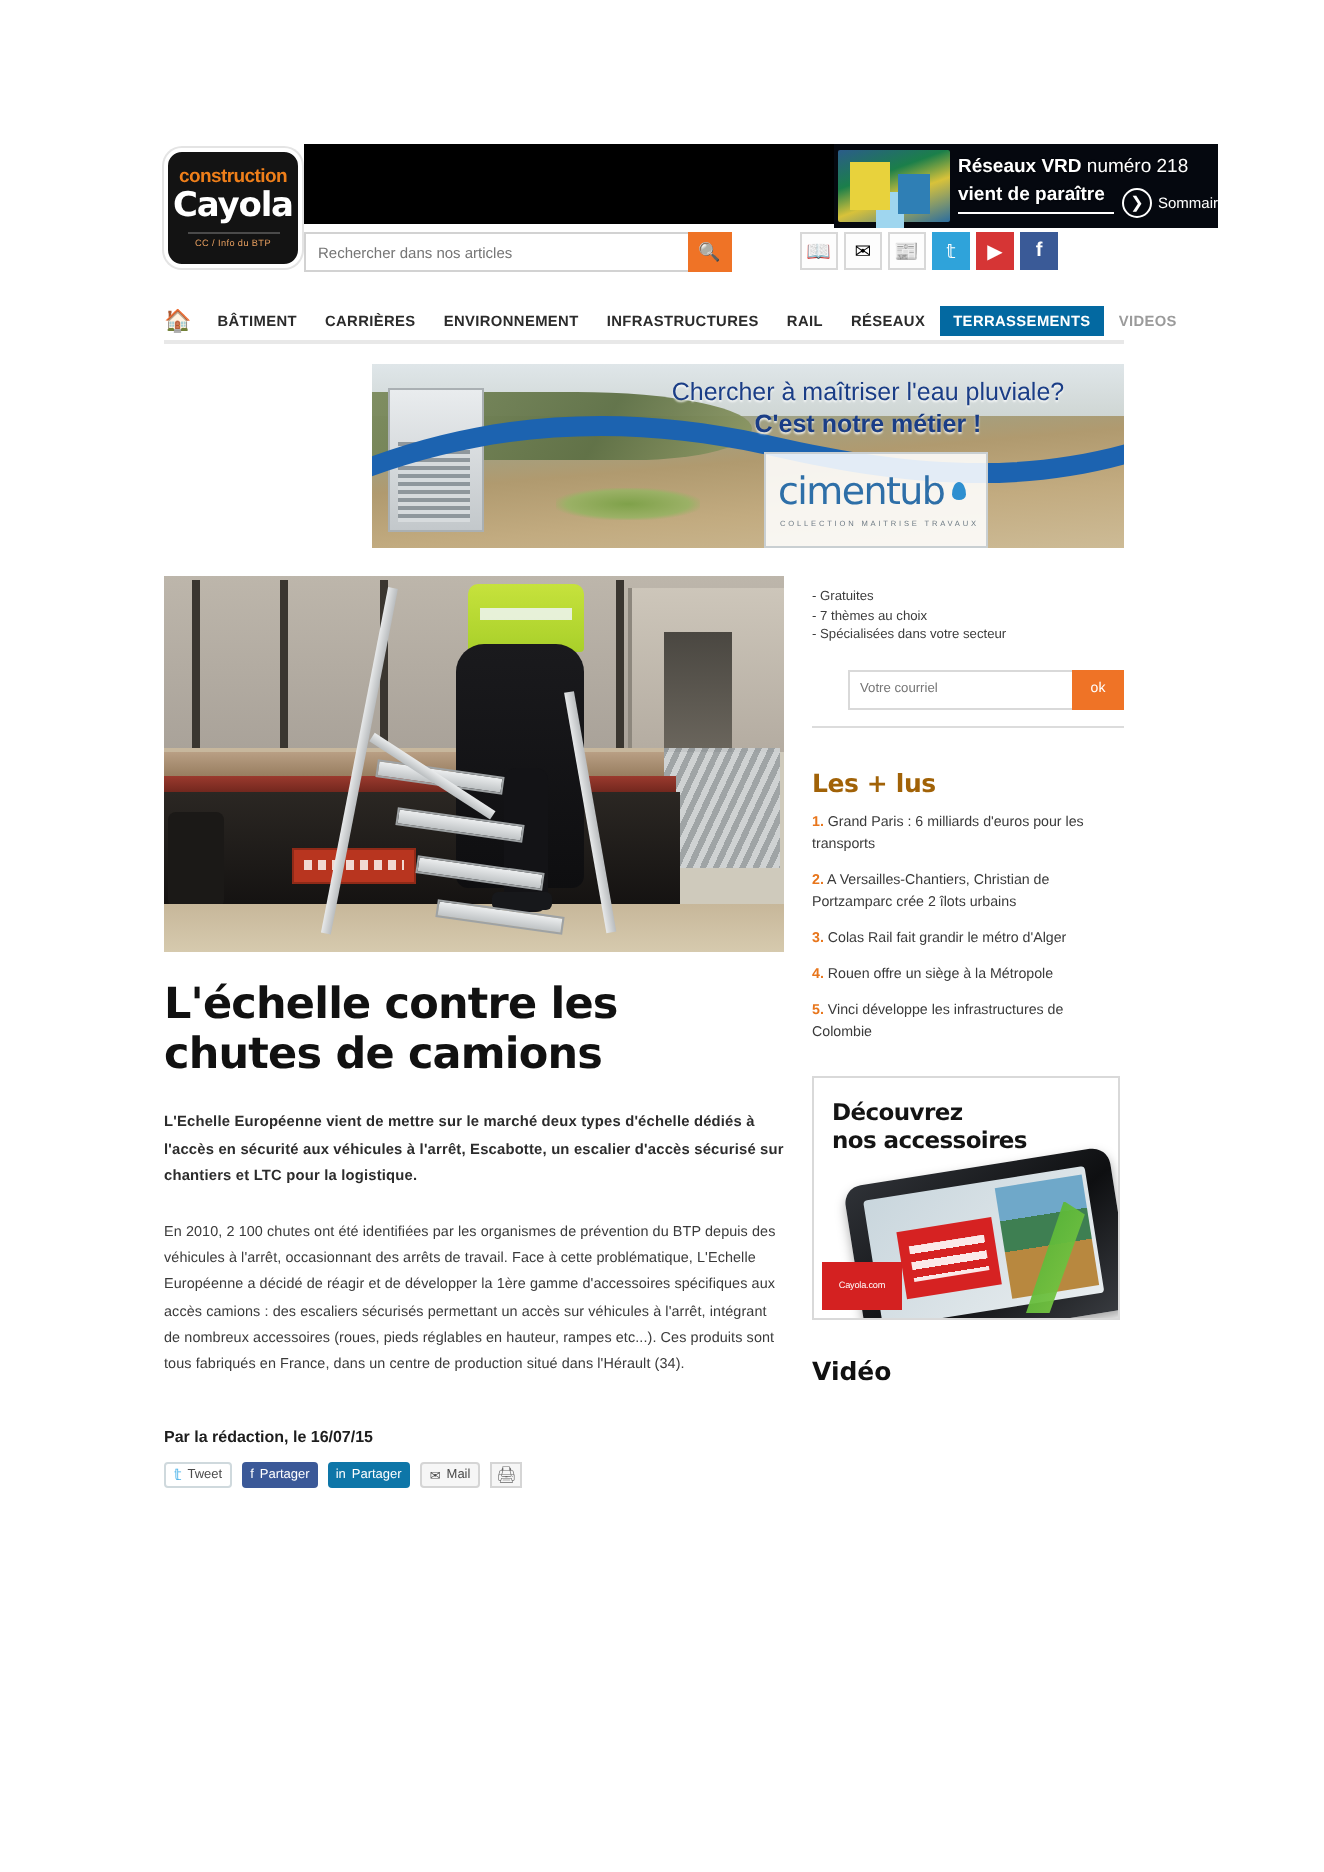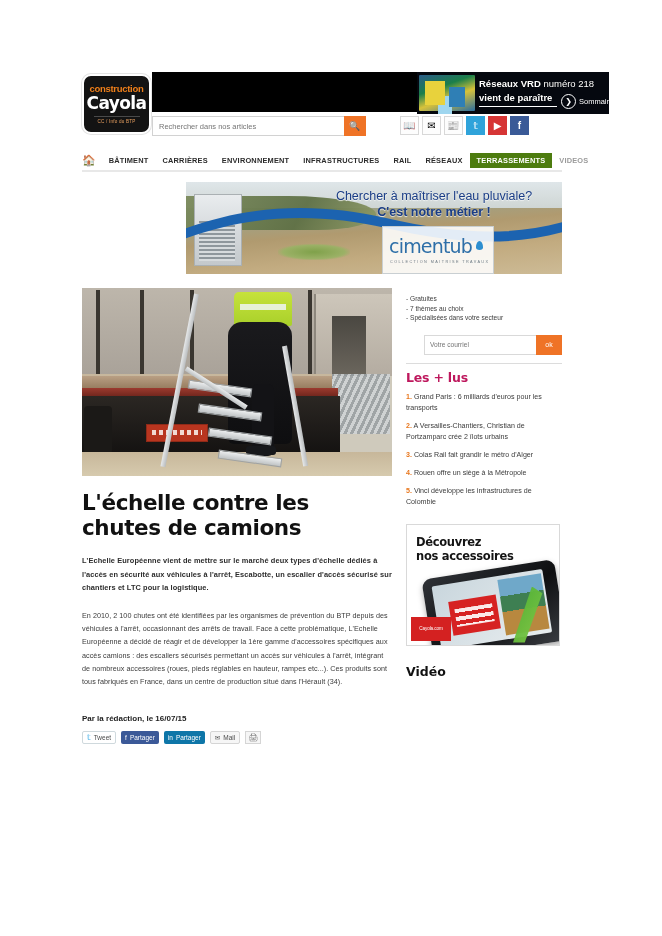--- a/index.html
+++ b/index.html
@@ -219,21 +219,21 @@
   .nav-item {
     font-size: 7.4px;
     font-weight: bold;
     color: #2b2b2b;
     padding: 3px 7px;
     letter-spacing: 0.2px;
     white-space: nowrap;
     cursor: pointer;
   }
   .nav-item.active {
-    background: #4d7c0f;
+    background: #0369a1;
     color: #ffffff;
   }
   .nav-item.muted { color: #9b9b9b; }
 
   
   .cimentub {
     position: absolute;
     left: 104px;
     top: 110px;
     width: 376px;
@@ -540,24 +540,24 @@
     cursor: pointer;
     font-family: "Liberation Sans", sans-serif;
   }
   .nl-rule {
     margin-top: 8px;
     height: 1px;
     background: #dcdcdc;
     width: 156px;
   }
   .sec-title {
-    margin-top: 6px;
+    margin-top: 20px;
     font-size: 12.5px;
     font-weight: bold;
-    color: #be185d;
+    color: #a16207;
     font-family: "DejaVu Sans", sans-serif;
     letter-spacing: -0.2px;
   }
   .top-item {
     margin-top: 7px;
     font-size: 7.1px;
     color: #3a3a3a;
     line-height: 11px;
   }
   .top-item .num {

